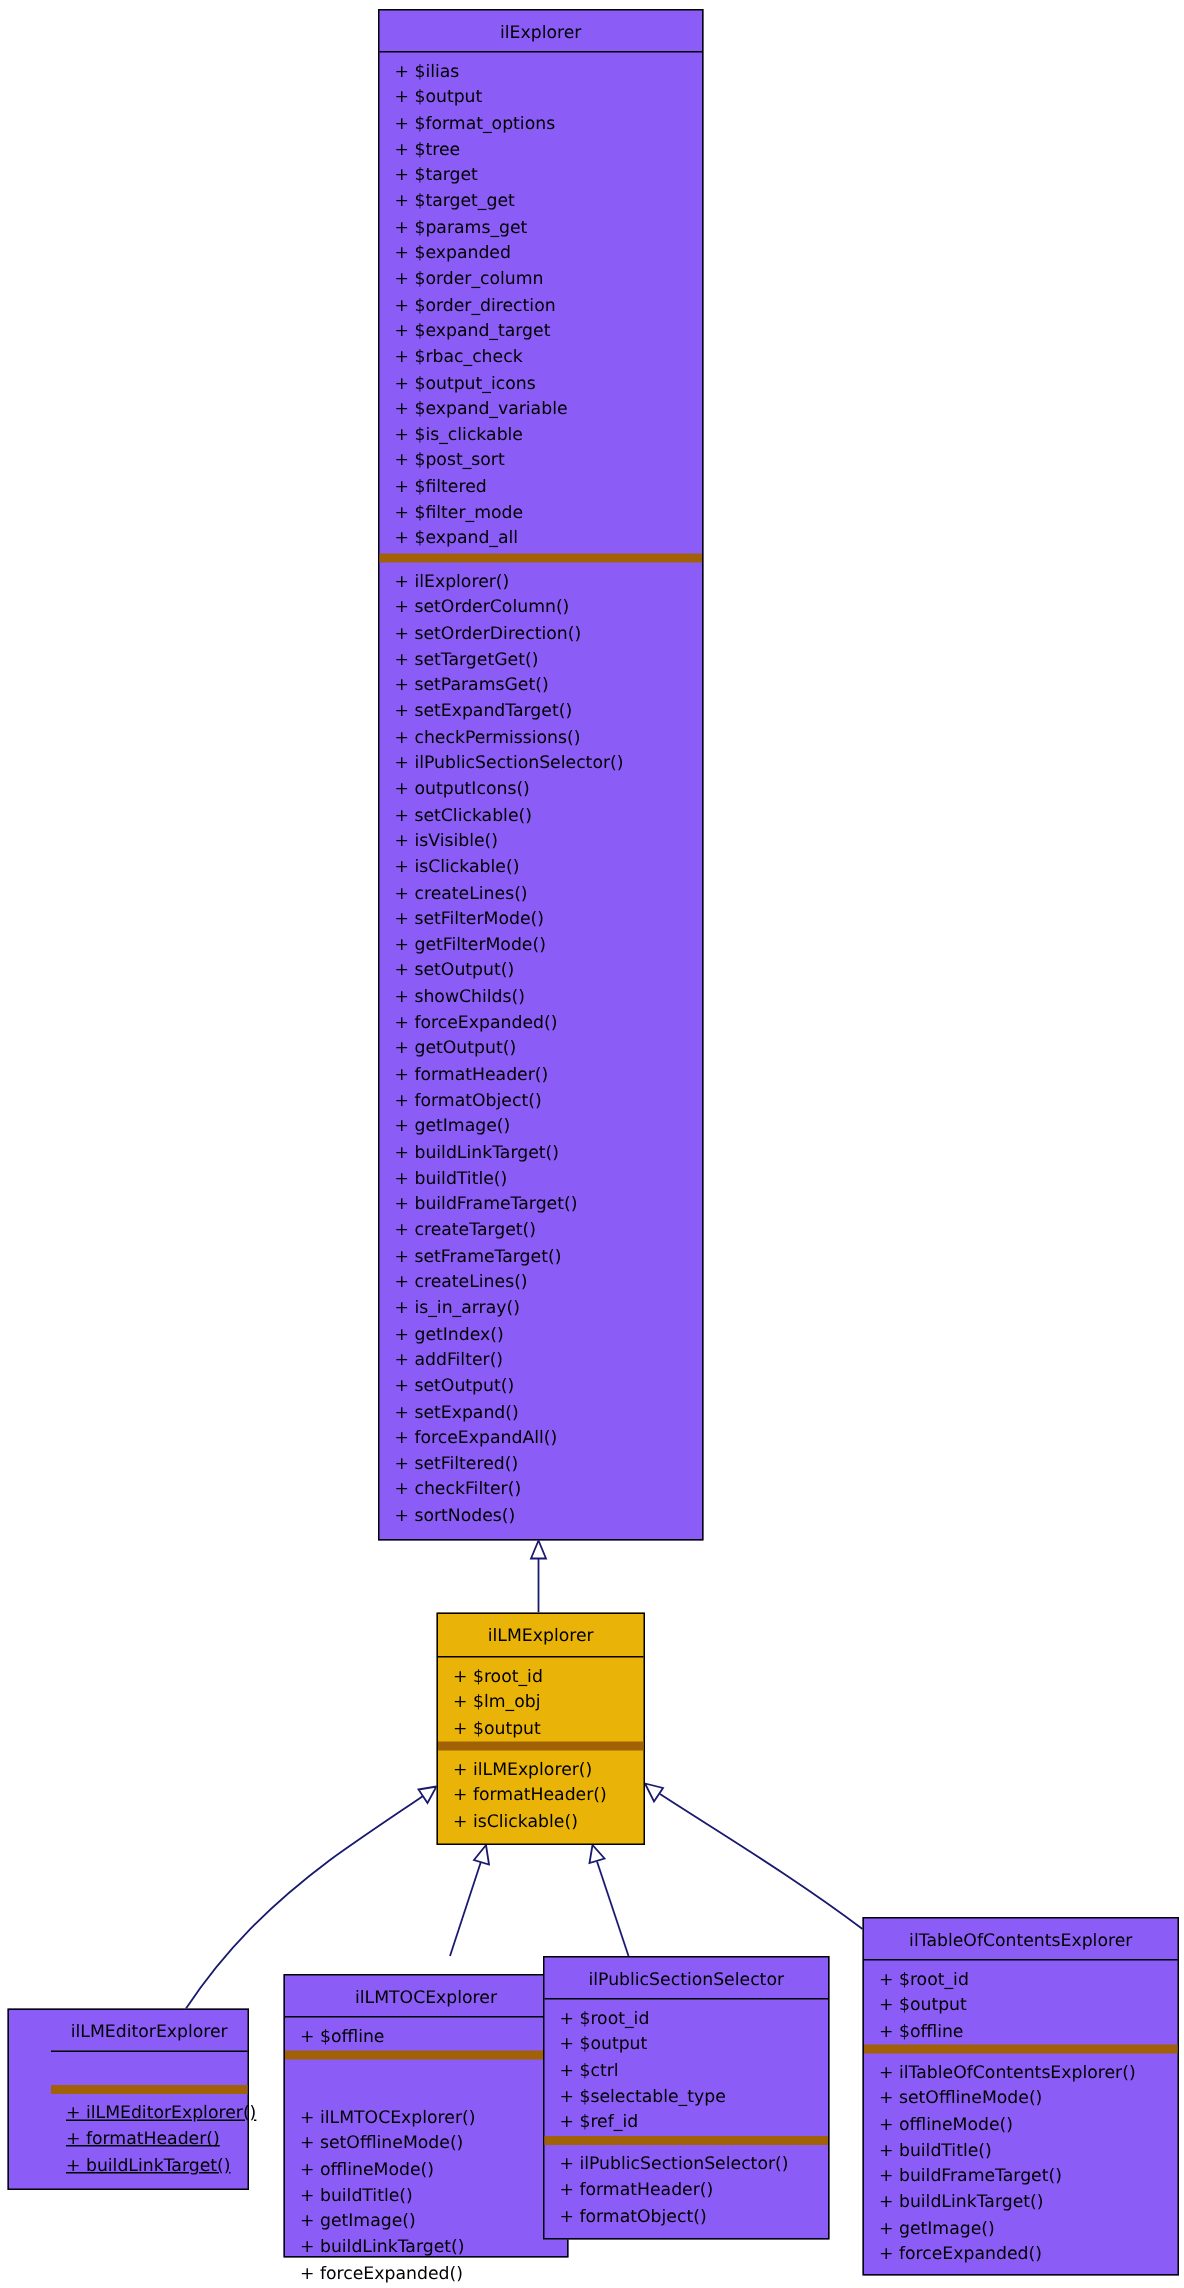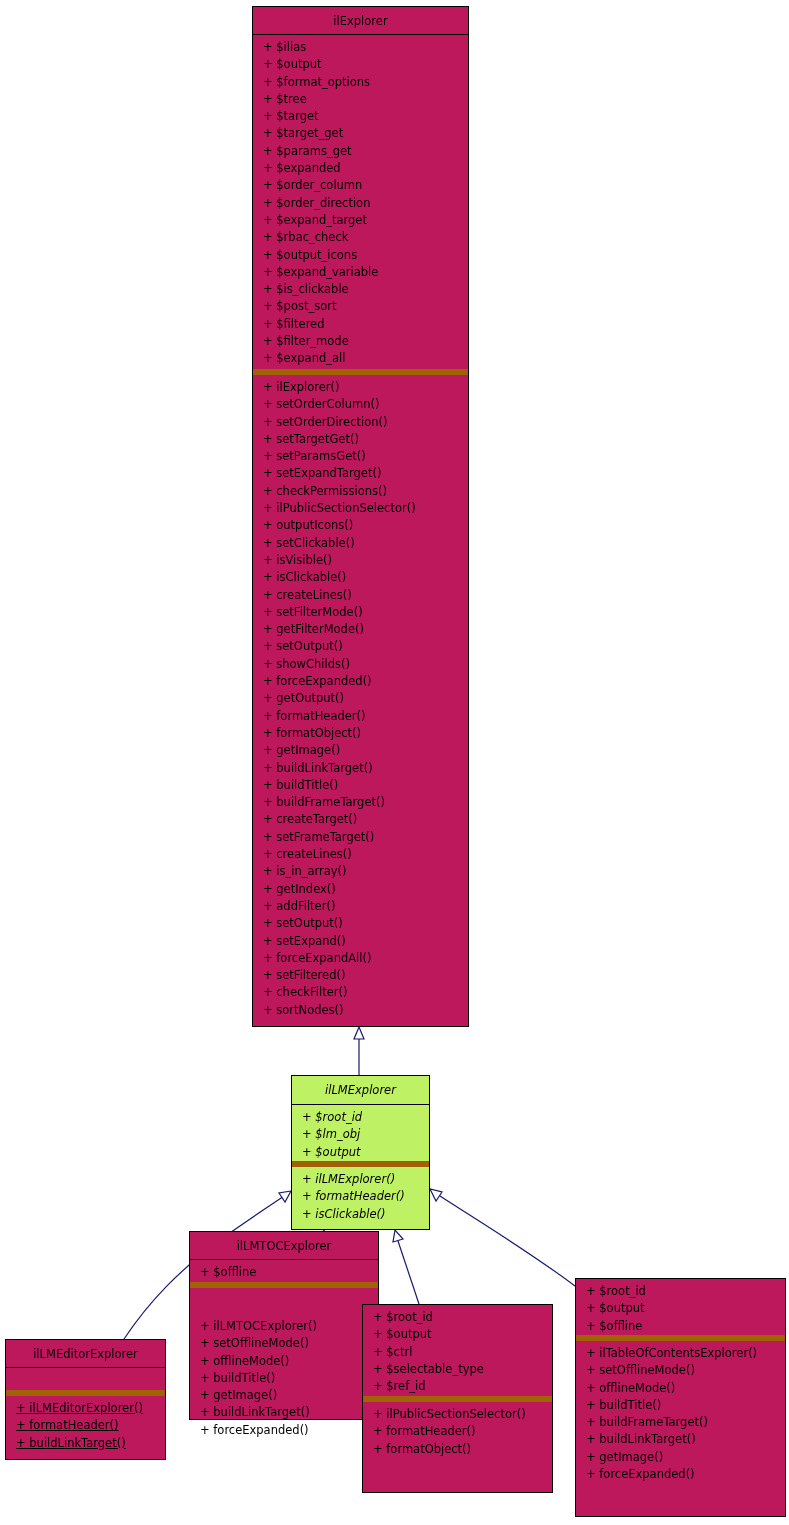--- a/index.html
+++ b/index.html
@@ -1,19 +1,19 @@
 <!DOCTYPE html>
 <html><head>
 <meta charset="utf-8">
 <style>
   html, body { margin:0; padding:0; background:#ffffff; }
   body { width:789px; height:1525px; position:relative; overflow:hidden;
          font-family:"DejaVu Sans", sans-serif; font-size:11.5px; color:#000; }
-  .cls { position:absolute; border:1px solid #000; background:#be185d; box-sizing:border-box; }
-  .cls.focus { background:#bef264;font-style:italic; }
+  .cls { position:absolute; border:1px solid #000; background:#8b5cf6; box-sizing:border-box; }
+  .cls.focus { background:#eab308; }
   .cls .hdr { text-align:center; border-bottom:1px solid #000; box-sizing:border-box;
               display:flex; align-items:center; justify-content:center; white-space:nowrap; }
   .cls .sec { border-bottom:6px solid #a16207; box-sizing:border-box; padding:4px 0 0 10px; }
   .cls .sec:last-child { border-bottom:none; }
   .cls .row { line-height:17.3px; white-space:nowrap; }
   svg.edges { position:absolute; left:0; top:0; }
 </style>
 </head>
 <body>
 
@@ -110,62 +110,64 @@
       <div class="row">+ $lm_obj</div>
       <div class="row">+ $output</div>
     </div>
   <div class="sec" style="height:62px;">
       <div class="row">+ ilLMExplorer()</div>
       <div class="row">+ formatHeader()</div>
       <div class="row">+ isClickable()</div>
     </div>
 </div>
 
-<div class="cls" style="left:5px; top:1339px; width:161px; height:121px;">
+<div class="cls" style="left:5px; top:1339px; width:161px; height:121px;padding-left:28px;">
   <div class="hdr" style="height:28px;">ilLMEditorExplorer</div>
   <div class="sec" style="height:28px;"></div>
   <div class="sec" style="height:63px;text-decoration:underline;">
       <div class="row">+ ilLMEditorExplorer()</div>
       <div class="row">+ formatHeader()</div>
       <div class="row">+ buildLinkTarget()</div>
     </div>
 </div>
 
-<div class="cls" style="left:189px; top:1231px; width:190px; height:189px;">
+<div class="cls" style="left:189px; top:1316px; width:190px; height:189px;">
   <div class="hdr" style="height:28px;">ilLMTOCExplorer</div>
   <div class="sec" style="height:28px;">
       <div class="row">+ $offline</div>
     </div>
   <div class="sec" style="height:131px;margin-top:26px;">
       <div class="row">+ ilLMTOCExplorer()</div>
       <div class="row">+ setOfflineMode()</div>
       <div class="row">+ offlineMode()</div>
       <div class="row">+ buildTitle()</div>
       <div class="row">+ getImage()</div>
       <div class="row">+ buildLinkTarget()</div>
       <div class="row">+ forceExpanded()</div>
     </div>
 </div>
 
 <div class="cls" style="left:362px; top:1304px; width:191px; height:189px;">
+  <div class="hdr" style="height:28px;">ilPublicSectionSelector</div>
   <div class="sec" style="height:97px;">
       <div class="row">+ $root_id</div>
       <div class="row">+ $output</div>
       <div class="row">+ $ctrl</div>
       <div class="row">+ $selectable_type</div>
       <div class="row">+ $ref_id</div>
     </div>
   <div class="sec" style="height:62px;">
       <div class="row">+ ilPublicSectionSelector()</div>
       <div class="row">+ formatHeader()</div>
       <div class="row">+ formatObject()</div>
     </div>
 </div>
 
 <div class="cls" style="left:575px; top:1278px; width:211px; height:239px;">
+  <div class="hdr" style="height:28px;">ilTableOfContentsExplorer</div>
   <div class="sec" style="height:62px;">
       <div class="row">+ $root_id</div>
       <div class="row">+ $output</div>
       <div class="row">+ $offline</div>
     </div>
   <div class="sec" style="height:147px;">
       <div class="row">+ ilTableOfContentsExplorer()</div>
       <div class="row">+ setOfflineMode()</div>
       <div class="row">+ offlineMode()</div>
       <div class="row">+ buildTitle()</div>

